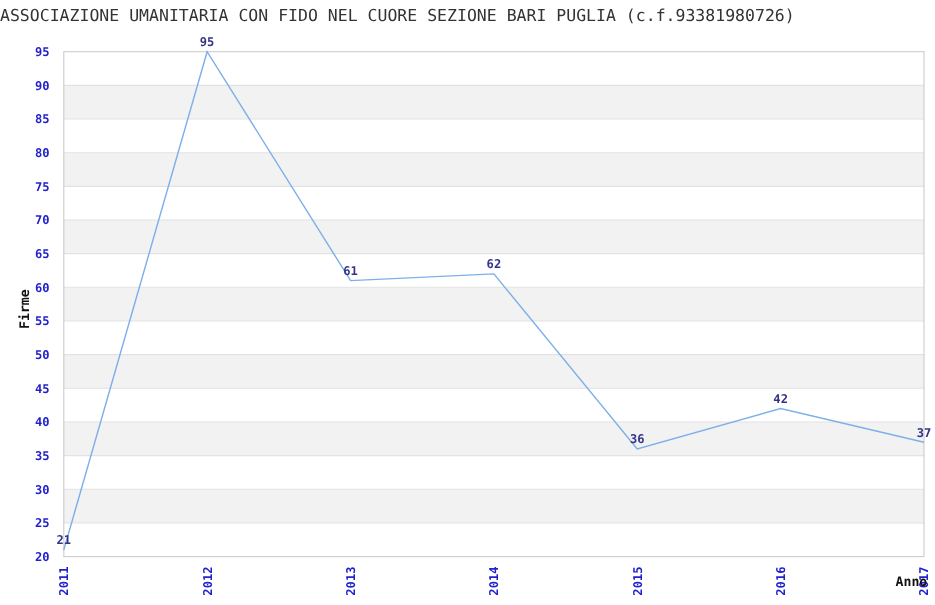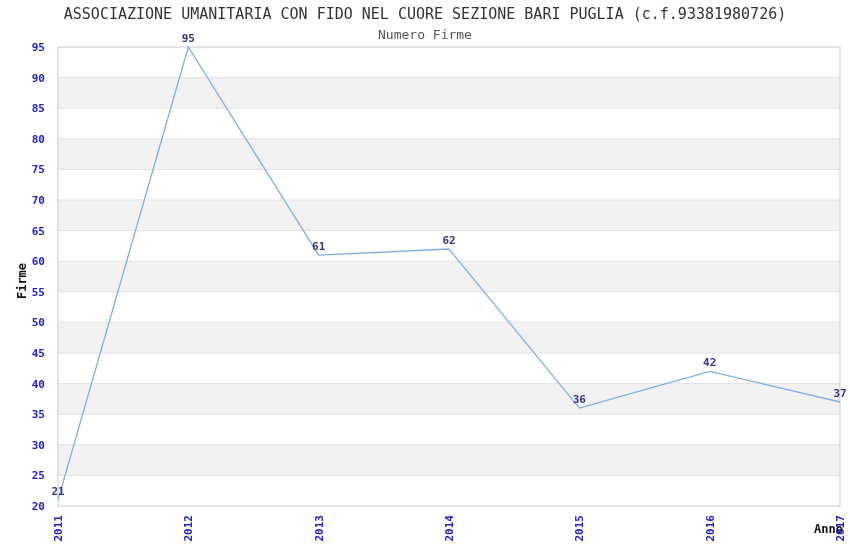--- a/index.html
+++ b/index.html
@@ -9,21 +9,21 @@
     height: 550px;
     background: #ffffff;
     font-family: "DejaVu Sans Mono", monospace;
     overflow: hidden;
   }
   .title {
     position: absolute;
     top: 6px;
     left: 0;
     width: 100%;
-    text-align: center;
+    text-align: left;
     font-size: 15px;
     line-height: 17px;
     color: #333333;
     white-space: nowrap;
   }
   .subtitle {
     position: absolute;
     top: 27px;
     left: 0;
     width: 100%;
@@ -53,21 +53,20 @@
   svg#plot { position: absolute; top: 0; left: 0; }
   .ytick  { font-family: "DejaVu Sans Mono", monospace; font-size: 11px; font-weight: bold; fill: #2222CC; text-anchor: end; }
   .xtick  { font-family: "DejaVu Sans Mono", monospace; font-size: 11px; font-weight: bold; fill: #2222CC; }
   .vlabel { font-family: "DejaVu Sans Mono", monospace; font-size: 11px; font-weight: bold; fill: #333388; text-anchor: middle; }
 </style>
 </head>
 <body>
 
 <div class="canvas">
   <div class="title">ASSOCIAZIONE UMANITARIA CON FIDO NEL CUORE SEZIONE BARI PUGLIA (c.f.93381980726)</div>
-  <div class="subtitle">Numero Firme</div>
   <svg id="plot" width="850" height="550" viewBox="0 0 850 550">
       <rect x="58" y="475.4" width="782" height="30.6" fill="#FFFFFF"></rect>
       <rect x="58" y="444.8" width="782" height="30.6" fill="#F2F2F2"></rect>
       <rect x="58" y="414.2" width="782" height="30.6" fill="#FFFFFF"></rect>
       <rect x="58" y="383.6" width="782" height="30.6" fill="#F2F2F2"></rect>
       <rect x="58" y="353" width="782" height="30.6" fill="#FFFFFF"></rect>
       <rect x="58" y="322.4" width="782" height="30.6" fill="#F2F2F2"></rect>
       <rect x="58" y="291.8" width="782" height="30.6" fill="#FFFFFF"></rect>
       <rect x="58" y="261.2" width="782" height="30.6" fill="#F2F2F2"></rect>
       <rect x="58" y="230.6" width="782" height="30.6" fill="#FFFFFF"></rect>

